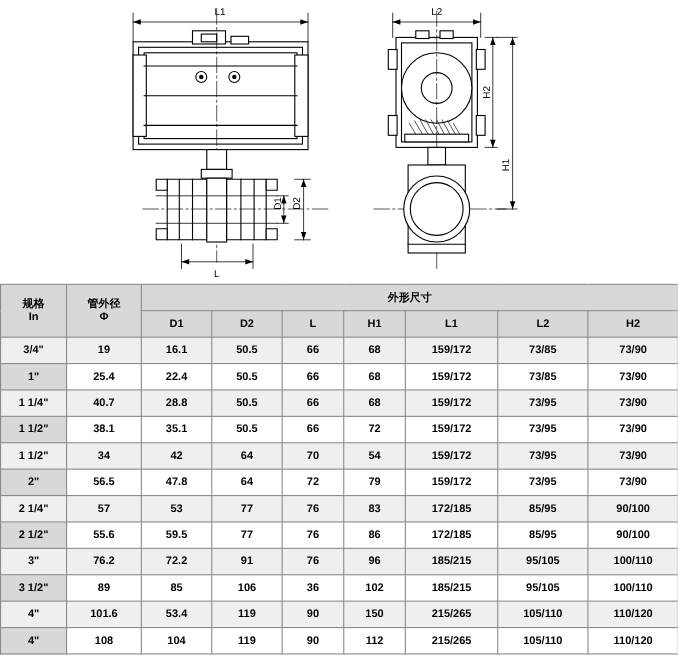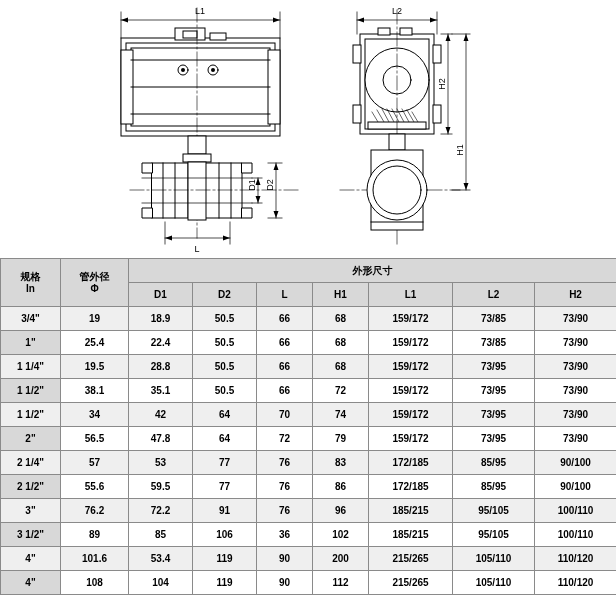--- a/index.html
+++ b/index.html
@@ -270,42 +270,42 @@
         <th>H1</th>
         <th>L1</th>
         <th>L2</th>
         <th>H2</th>
       </tr>
     </thead>
     <tbody>
       <tr>
         <td class="col-size">3/4"</td>
         <td>19</td>
-        <td>18.9</td>
+        <td>16.1</td>
         <td>50.5</td>
         <td>66</td>
         <td>68</td>
         <td>159/172</td>
         <td>73/85</td>
         <td>73/90</td>
       </tr>
       <tr>
         <td class="col-size">1"</td>
         <td>25.4</td>
         <td>22.4</td>
         <td>50.5</td>
         <td>66</td>
         <td>68</td>
         <td>159/172</td>
         <td>73/85</td>
         <td>73/90</td>
       </tr>
       <tr>
         <td class="col-size">1 1/4"</td>
-        <td>19.5</td>
+        <td>40.7</td>
         <td>28.8</td>
         <td>50.5</td>
         <td>66</td>
         <td>68</td>
         <td>159/172</td>
         <td>73/95</td>
         <td>73/90</td>
       </tr>
       <tr>
         <td class="col-size">1 1/2"</td>
@@ -317,21 +317,21 @@
         <td>159/172</td>
         <td>73/95</td>
         <td>73/90</td>
       </tr>
       <tr>
         <td class="col-size">1 1/2"</td>
         <td>34</td>
         <td>42</td>
         <td>64</td>
         <td>70</td>
-        <td>74</td>
+        <td>54</td>
         <td>159/172</td>
         <td>73/95</td>
         <td>73/90</td>
       </tr>
       <tr>
         <td class="col-size">2"</td>
         <td>56.5</td>
         <td>47.8</td>
         <td>64</td>
         <td>72</td>
@@ -383,21 +383,21 @@
         <td>185/215</td>
         <td>95/105</td>
         <td>100/110</td>
       </tr>
       <tr>
         <td class="col-size">4"</td>
         <td>101.6</td>
         <td>53.4</td>
         <td>119</td>
         <td>90</td>
-        <td>200</td>
+        <td>150</td>
         <td>215/265</td>
         <td>105/110</td>
         <td>110/120</td>
       </tr>
       <tr>
         <td class="col-size">4"</td>
         <td>108</td>
         <td>104</td>
         <td>119</td>
         <td>90</td>

